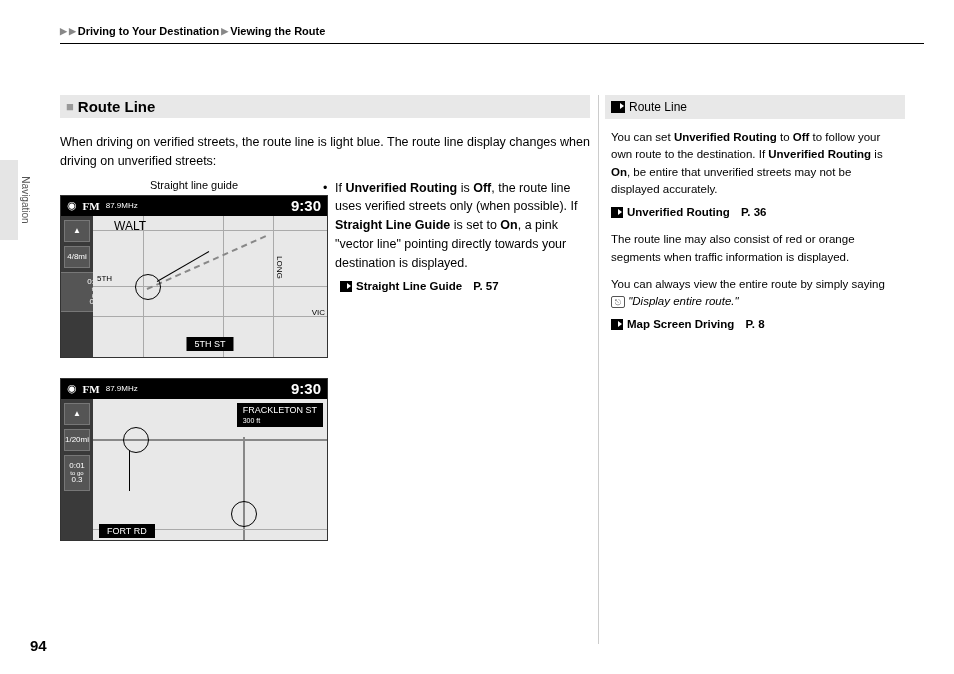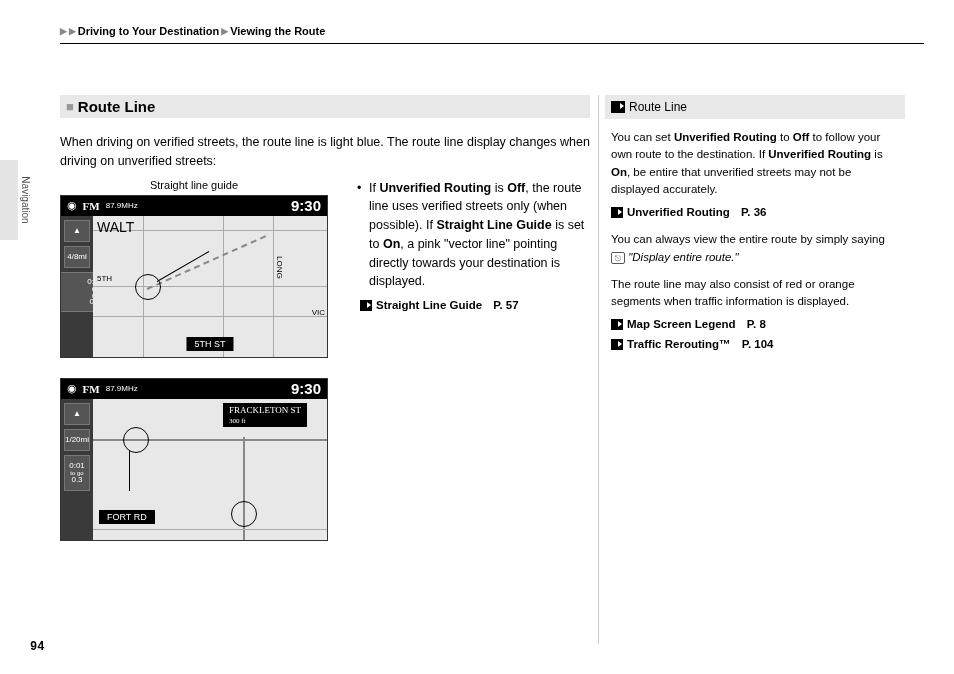--- a/index.html
+++ b/index.html
@@ -54,21 +54,21 @@
     background: #e8e8e8;
     padding: 3px 6px;
     font-size: 15px;
     font-weight: bold;
     margin-bottom: 15px;
     display: flex;
     align-items: center;
   }
   .section-heading .sq { color: #999; margin-right: 4px; font-size: 13px; }
   .intro { font-size: 12.5px; line-height: 1.5; margin-bottom: 8px; }
-  .body-row { display: flex; gap: 20px; margin-bottom: 20px; align-items: flex-start; }
+  .body-row { display: flex; margin-bottom: 20px; align-items: flex-start; }
   .img-col { width: 268px; flex-shrink: 0; }
   .img-caption { text-align: center; font-size: 11px; margin-bottom: 4px; }
   .nav-shot {
     width: 268px;
     height: 163px;
     border: 1px solid #333;
     background: #ddd;
     position: relative;
     overflow: hidden;
     font-size: 9px;
@@ -88,21 +88,21 @@
   }
   .sb-box { width: 26px; height: 22px; background: #555; border: 1px solid #777; display: flex; flex-direction: column; align-items: center; justify-content: center; line-height: 1; }
   .nav-map { position: absolute; left: 32px; top: 20px; right: 0; bottom: 0; background: #e8e8e8; }
   .road-h { position: absolute; left: 0; right: 0; height: 1px; background: #aaa; }
   .road-v { position: absolute; top: 0; bottom: 0; width: 1px; background: #aaa; }
   .street-sign { position: absolute; background: #000; color: #fff; font-size: 9px; padding: 2px 8px; }
   .callout-circle { position: absolute; width: 26px; height: 26px; border: 1.5px solid #000; border-radius: 50%; background: transparent; }
   .callout-line { position: absolute; background: #000; }
   .vector-line { position: absolute; border-top: 2px dashed #888; transform-origin: left center; }
   .bullet-col { flex: 1; font-size: 12.5px; line-height: 1.5; }
-  .bullet-col p { margin-left: 21px; position: relative; }
+  .bullet-col p { margin-left: 7px; position: relative; }
   .bullet-col p::before { content: "•"; position: absolute; left: -12px; top: 0; }
   .xref { font-weight: bold; margin-top: 6px; margin-left: 12px; font-size: 11.5px; display: flex; align-items: center; gap: 4px; }
   .xref-icon { display: inline-block; width: 12px; height: 11px; background: #000; position: relative; }
   .xref-icon::after { content: ""; position: absolute; right: 1px; top: 2px; border-left: 4px solid #fff; border-top: 3px solid transparent; border-bottom: 3px solid transparent; }
   .sidebar {
     position: absolute;
     top: 95px;
     left: 605px;
     width: 300px;
     font-size: 11.5px;
@@ -116,23 +116,22 @@
     margin-bottom: 10px;
   }
   .sidebar p { margin: 0 6px 10px 6px; }
   .sidebar .xref { margin: -4px 6px 10px 6px; }
   .italic { font-style: italic; }
   .voice-icon { display: inline-block; width: 14px; height: 12px; border: 1px solid #555; border-radius: 2px; font-size: 8px; text-align: center; line-height: 11px; color: #555; }
   .pagenum {
     position: absolute;
     bottom: 20px;
     left: 30px;
-    font-size: 12px;
+    font-size: 15px;
     font-weight: bold;
-    font-family: Liberation Mono, monospace;
   }
   .sidebar-divider {
     position: absolute;
     top: 95px;
     bottom: 30px;
     left: 598px;
     width: 1px;
     background: #ccc;
   }
 </style>
@@ -183,21 +182,21 @@
               <span>0.7</span>
           </div>
         </div>
         <div class="nav-map">
           <div class="road-h" style="top:14px;"></div>
           <div class="road-h" style="top:70px;"></div>
           <div class="road-h" style="top:100px;"></div>
           <div class="road-v" style="left:50px;"></div>
           <div class="road-v" style="left:130px;"></div>
           <div class="road-v" style="left:180px;"></div>
-          <span style="position:absolute;top:3px;left:4px;font-size:14px;">WALT</span>
+          <span style="position:absolute;top:3px;left:21px;font-size:12px;">WALT</span>
           <span style="position:absolute;top:58px;left:4px;font-size:8px;">5TH</span>
           <span style="position:absolute;top:40px;left:182px;font-size:8px;writing-mode:vertical-rl;">LONG</span>
           <span style="position:absolute;top:92px;right:2px;font-size:8px;">VIC</span>
           <div class="vector-line" style="top:72px;left:54px;width:130px;transform:rotate(-24deg);"></div>
           <div class="callout-circle" style="top:58px;left:42px;"></div>
           <div class="callout-line" style="top:50px;left:60px;width:60px;height:1px;transform:rotate(-30deg);"></div>
           <div class="street-sign" style="bottom:6px;left:50%;transform:translateX(-50%);"><span>5TH ST</span></div>
         </div>
       </div>
     </div>
@@ -231,52 +230,48 @@
           <div class="sb-box" style="height:36px;">
             <span>0:01</span>
               <span style="font-size:6px;">to go</span>
               <span>0.3</span>
           </div>
         </div>
         <div class="nav-map">
           <div class="road-h" style="top:40px;height:2px;background:#888;"></div>
           <div class="road-v" style="left:150px;top:38px;width:2px;background:#888;"></div>
           <div class="road-h" style="top:130px;"></div>
-          <div class="street-sign" style="top:4px;right:20px;padding:2px 6px;font-family:Liberation Serif, serif;">
+          <div class="street-sign" style="top:4px;right:4px;padding:2px 6px;">
             <span>FRACKLETON ST</span><br><span style="font-size:7px;">300 ft</span>
           </div>
           <div class="callout-circle" style="top:28px;left:30px;"></div>
           <div class="callout-line" style="top:52px;left:36px;width:1px;height:40px;"></div>
           <div class="callout-circle" style="top:102px;left:138px;"></div>
-          <div class="street-sign" style="bottom:16px;left:6px;"><span>FORT RD</span></div>
+          <div class="street-sign" style="bottom:2px;left:6px;"><span>FORT RD</span></div>
         </div>
       </div>
     </div>
   </div>
 </div>
 
 <div class="sidebar">
   <div class="sidebar-heading">
     <span class="xref-icon" style="width:14px;height:12px;"></span>
     <span>Route Line</span>
   </div>
   <p>
     <span>You can set </span><b>Unverified Routing</b><span> to </span><b>Off</b><span> to follow your own route to the destination. If </span><b>Unverified Routing</b><span> is </span><b>On</b><span>, be entire that unverified streets may not be displayed accurately.</span>
   </p>
   <div class="xref">
     <span class="xref-icon"></span>
     <span>Unverified Routing</span>&nbsp;<span>P. 36</span>
   </div>
+  <p>The route line may also consist of red or orange segments when traffic information is displayed.</p>
   <p>
     <span>You can always view the entire route by simply saying </span><span class="voice-icon">⎋</span>&nbsp;<span class="italic">"Display entire route."</span>
   </p>
-  <p>The route line may also consist of red or orange segments when traffic information is displayed.</p>
   <div class="xref">
     <span class="xref-icon"></span>
-    <span>Map Screen Legend</span>&nbsp;<span>P. 8</span>
-  </div>
-  <div class="xref" style="margin-top:-8px;">
-    <span class="xref-icon"></span>
-    <span>Traffic Rerouting™</span>&nbsp;<span>P. 104</span>
+    <span>Map Screen Driving</span>&nbsp;<span>P. 8</span>
   </div>
 </div>
 
 <div class="pagenum">94</div>
 
 </body></html>

